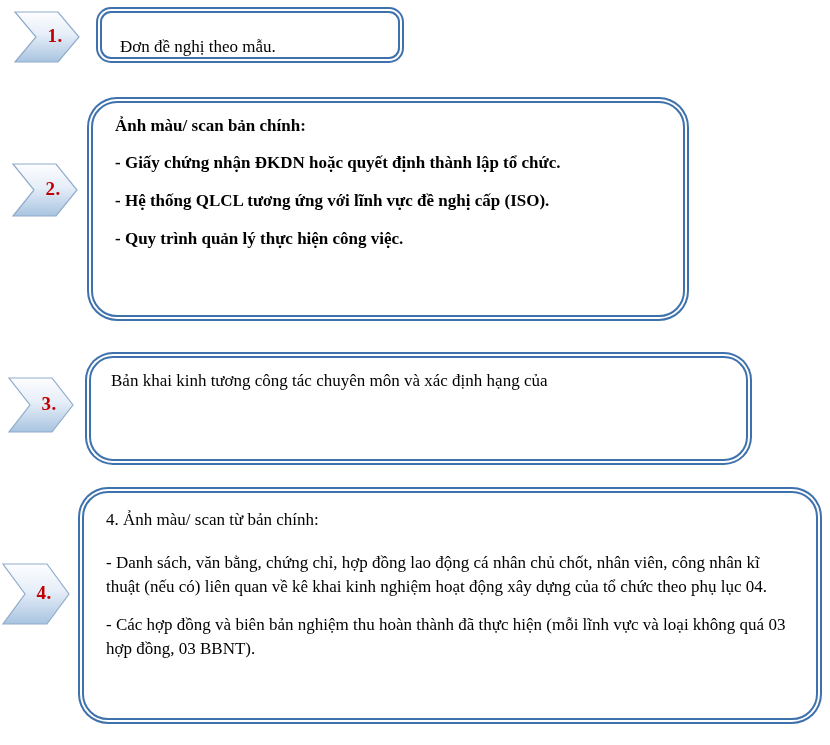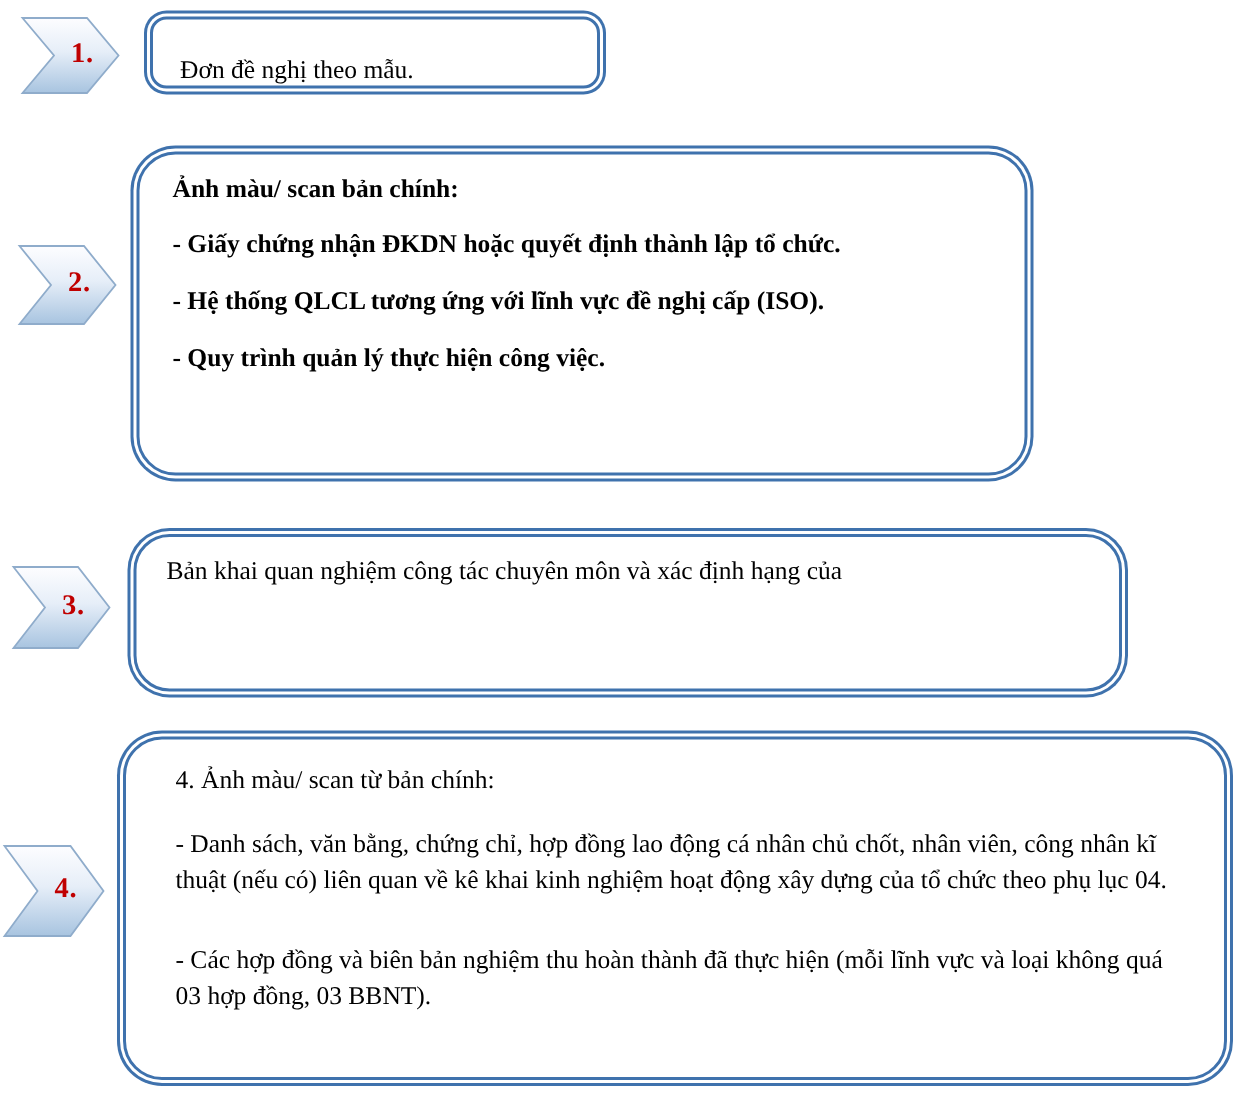--- a/index.html
+++ b/index.html
@@ -76,25 +76,25 @@
   #box-2 p { font-size: 17px; line-height: 1.0; }
   #box-2 p.head { margin-bottom: 20px; }
   #box-2 p.item { margin-bottom: 21px; }
   #box-2 p.item.last { margin-bottom: 0; }
 
   #box-3 { left: 89px;  top: 356px; width: 659px; height: 105px; border-radius: 24px; }
   #box-3 .box-inner { padding: 14px 20px 10px 20px; }
   #box-3 p { font-size: 17px; line-height: 1.0; }
   #box-3 p.l1 { margin-bottom: 22px; }
 
-  #box-4 { left: 82px;  top: 491px; width: 736px; height: 229px; border-radius: 26px; padding-left: 11px; }
+  #box-4 { left: 82px;  top: 491px; width: 736px; height: 229px; border-radius: 26px; }
   #box-4 .box-inner { padding: 15px 22px 10px 22px; }
   #box-4 p { font-size: 17px; line-height: 1.40; }
   #box-4 p.head { margin-bottom: 19px; }
-  #box-4 p.para { margin-bottom: 30px; }
+  #box-4 p.para { margin-bottom: 15px; }
   #box-4 p.para.last { margin-bottom: 13px; }
 </style>
 </head>
 <body>
 
 <div id="diagram">
 
   <div class="chevron" id="chev-1" style="left:14px; top:11px; width:66px; height:52px;">
     <svg viewBox="0 0 66 52" preserveAspectRatio="none">
       <defs>
@@ -147,21 +147,21 @@
           <stop offset="100%" stop-color="#a8c4e0"></stop>
         </linearGradient>
       </defs>
       <path d="M1,1 L44,1 L65,28 L44,55 L1,55 L22,28 Z" fill="url(#chevGrad3)" stroke="#8faccb" stroke-width="1.2"></path>
     </svg>
     <span class="chevron-num" style="top:16px; font-size:19px; padding-left:8px;">3.</span>
   </div>
 
   <div class="box" id="box-3">
     <div class="box-inner">
-      <p class="l1">Bản khai quan nghiệm công tác chuyên môn và xác định hạng của</p>
+      <p class="l1">Bản khai kinh tương công tác chuyên môn và xác định hạng của</p>
     </div>
   </div>
 
   <div class="chevron" id="chev-4" style="left:2px; top:563px; width:68px; height:62px;">
     <svg viewBox="0 0 68 62" preserveAspectRatio="none">
       <defs>
         <linearGradient id="chevGrad4" x1="0" y1="0" x2="0" y2="1">
           <stop offset="0%" stop-color="#fdfdff"></stop>
           <stop offset="45%" stop-color="#e6eef8"></stop>
           <stop offset="100%" stop-color="#a8c4e0"></stop>

